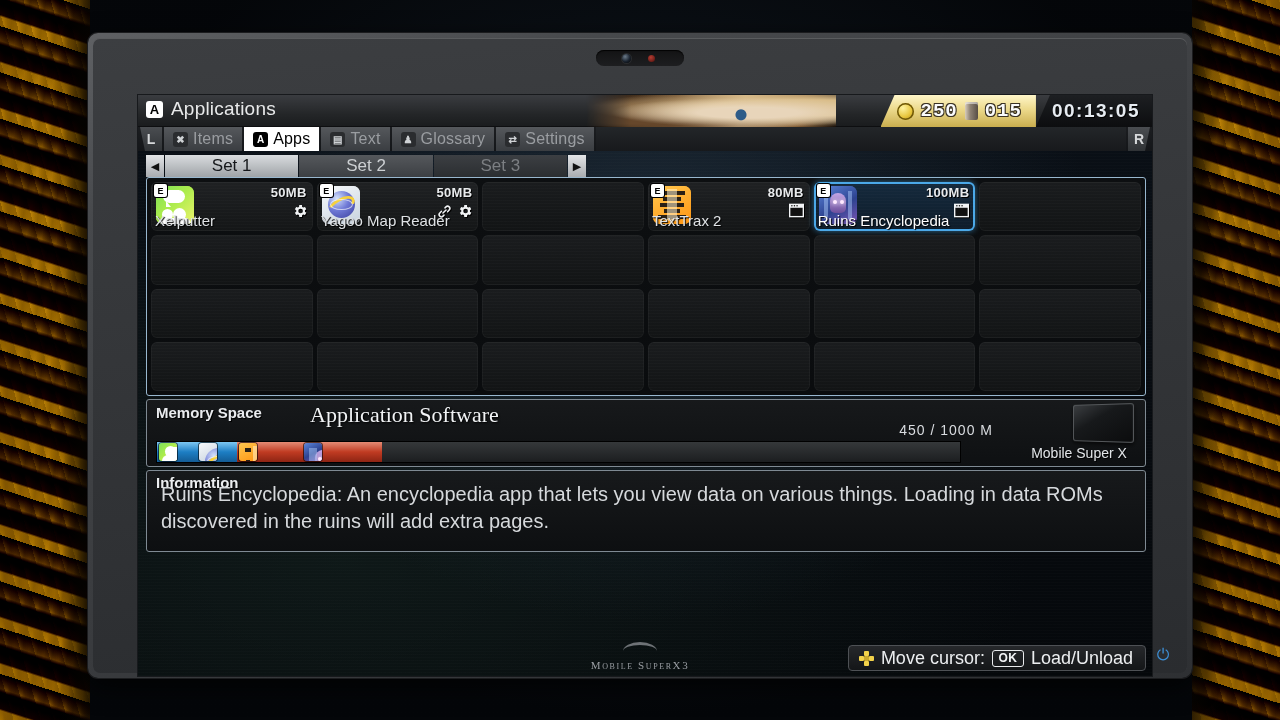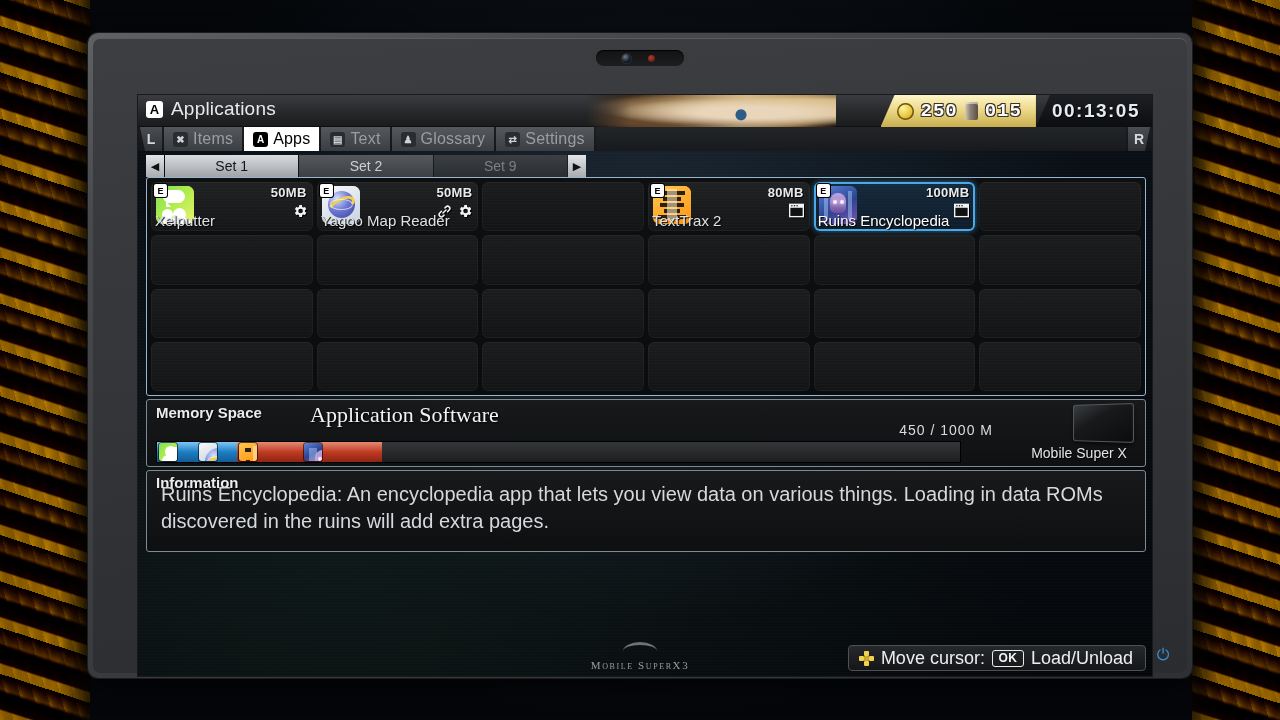--- a/index.html
+++ b/index.html
@@ -155,21 +155,21 @@
     width:15px; height:15px; border-radius:3px; background:#2a2c2f; color:#cfd2d5;
     font-size:10px; font-weight:bold; flex:none;}
   #tab-spacer { flex:1 1 auto; background:linear-gradient(#232629,#17191c); }
 
   
   #setbar { position:absolute; left:8px; top:60px; width:440px; height:22px;
     display:flex; align-items:stretch; gap:1px; }
   .arrowbtn { width:18px; display:flex; align-items:center; justify-content:center;
     background:linear-gradient(#e3e5e7,#a9acb0); color:#111; font-size:11px;}
   .setTab { flex:1; display:flex; align-items:center; justify-content:center;
-    font-size:14px; color:#cdd0d3;
+    font-size:17px; color:#cdd0d3;
     background:linear-gradient(#55585c,#3c3f43); }
   .setTab.active { background:linear-gradient(#d9dcdf,#9fa3a7); color:#15171a; }
   .setTab.locked { color:#7c7f83; background:linear-gradient(#3c3f43,#2b2e31); }
 
   
   #gridpanel { position:absolute; left:8px; top:82px; width:1000px; height:219px;
     border:1px solid #98b7cf; border-radius:3px;
     background:linear-gradient(#0d0f11,#0a0c0e);
     padding:4px;}
   #grid { display:grid; grid-template-columns:repeat(6,1fr); grid-template-rows:repeat(4,1fr);
@@ -322,21 +322,21 @@
           <span>Settings</span>
         </div>
         <div id="tab-spacer"></div>
         <div class="shoulder r">R</div>
       </div>
 
       <div id="setbar">
         <div class="arrowbtn">◀</div>
         <div class="setTab active">Set 1</div>
         <div class="setTab">Set 2</div>
-        <div class="setTab locked">Set 9</div>
+        <div class="setTab locked">Set 3</div>
         <div class="arrowbtn">▶</div>
       </div>
 
       <div id="gridpanel">
         <div id="grid">
             <div class="cell filled">
               <div class="app-ico ico-xel">
                 <div style="width: 100%; height: 100%; position: relative; background: linear-gradient(135deg, rgb(125, 224, 90) 0%, rgb(171, 236, 76) 45%, rgb(236, 243, 107) 100%);">
                   <div style="position:absolute;left:7px;top:4px;width:22px;height:13px;background:#fff;border-radius:7px"></div>
                   <div style="position:absolute;left:10px;top:15px;width:0;height:0;border-left:5px solid #fff;border-top:6px solid transparent"></div>

